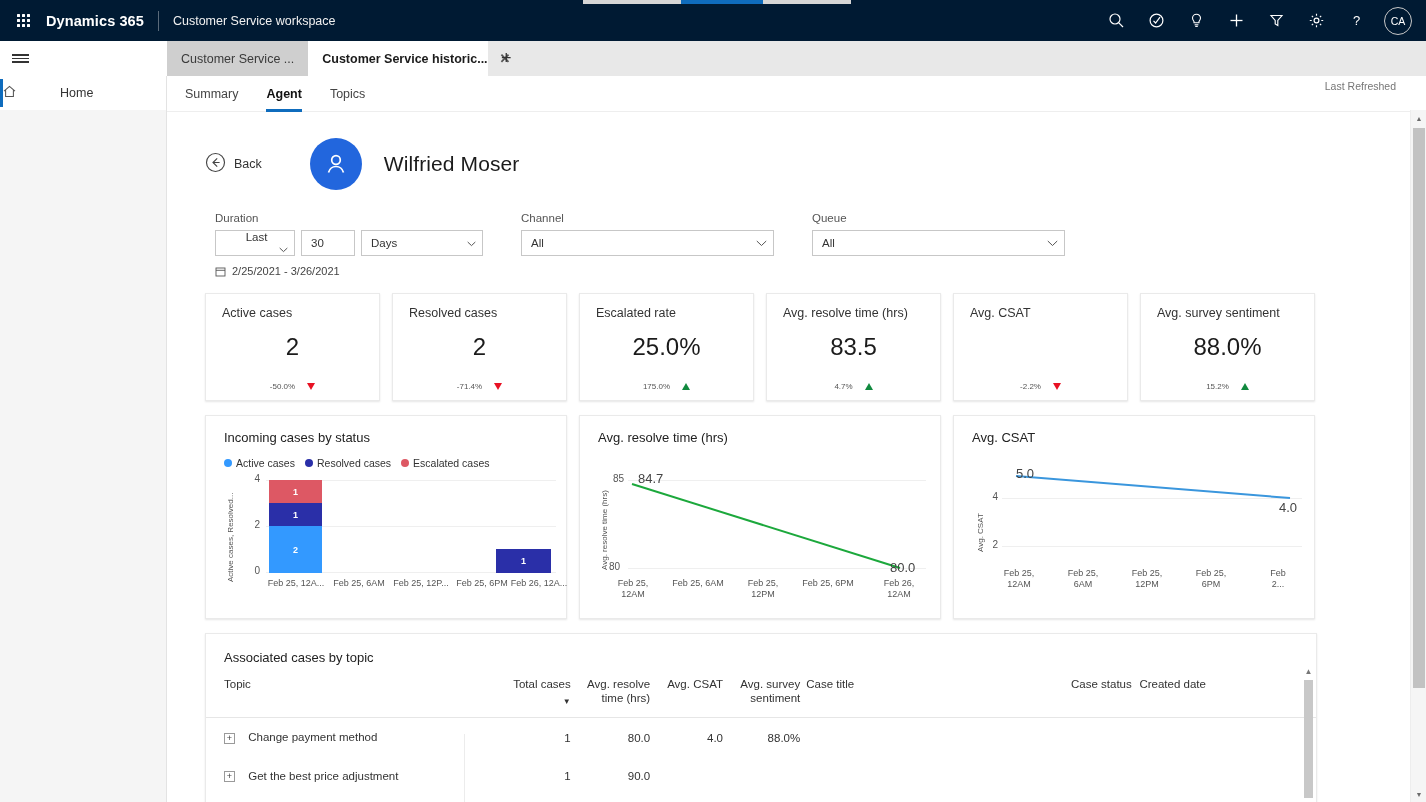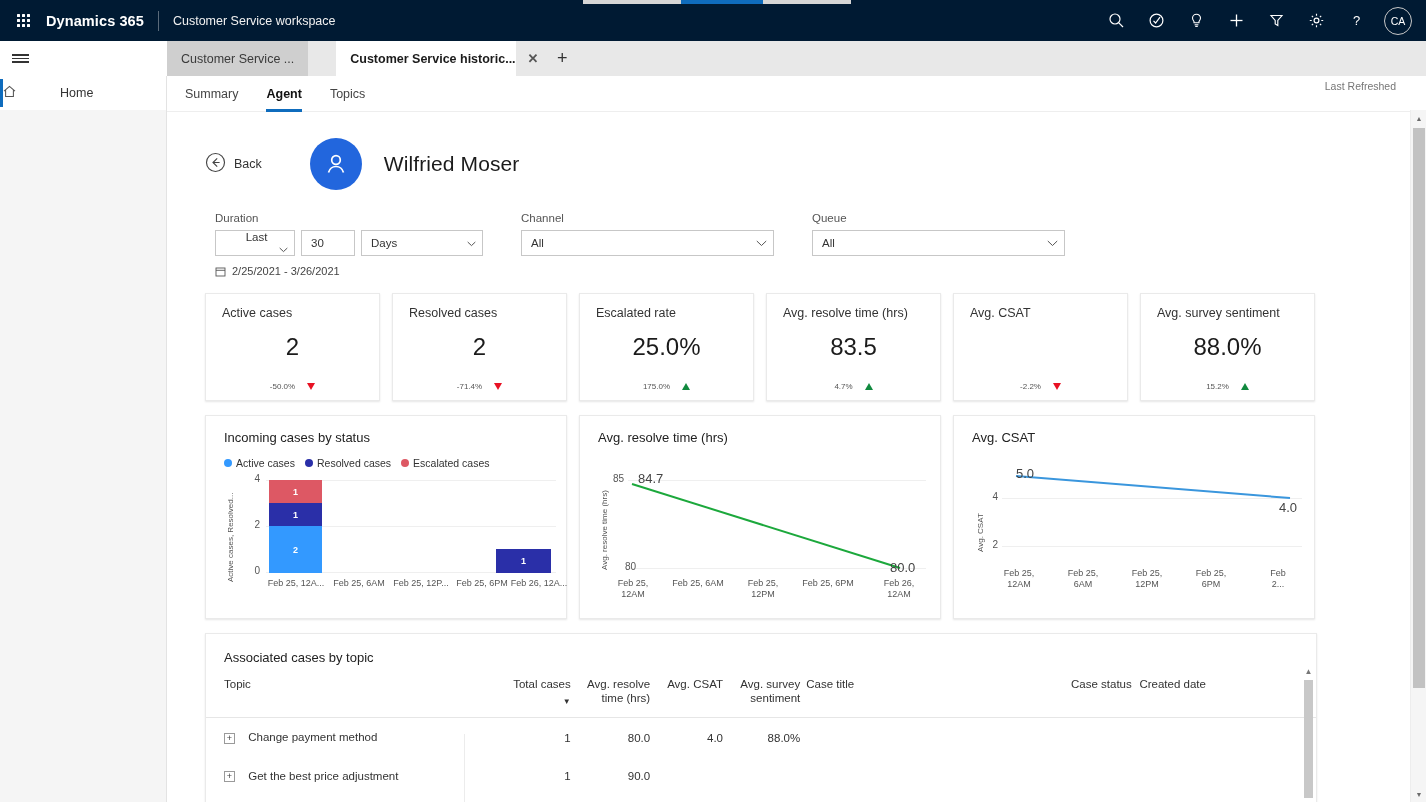--- a/index.html
+++ b/index.html
@@ -45,21 +45,21 @@
   
   .tabstrip {
     position: absolute; top: 41px; left: 0; width: 1426px; height: 35px;
     background: #e8e8e8; display: flex; align-items: flex-end;
   }
   .hamburger {
     position: absolute; left: 0; top: 0; width: 167px; height: 35px;
     background: #fff; display: flex; align-items: center; padding-left: 12px; cursor: pointer;
   }
   .hamburger span { display:block; width:17px; height:1.6px; background:#333; margin:2.2px 0; }
-  .tabs { margin-left: 167px; display: flex; align-items: flex-end; height: 35px; gap: 28px; }
+  .tabs { margin-left: 167px; display: flex; align-items: flex-end; height: 35px; }
   .tab {
     height: 35px; display: flex; align-items: center; padding: 0 14px;
     font-size: 12.5px; color: #444; cursor: pointer; max-width: 180px; white-space: nowrap;
   }
   .tab.inactive { background: #cfcfcf; color: #3a3a3a; }
   .tab.active { background: #fff; color: #1b1b1b; font-weight: bold; padding-right: 6px; }
   .tab-close {
     margin-left: 12px; font-size: 13px; color: #555; width: 18px; text-align: center;
     line-height: 1; cursor: pointer;
   }
@@ -517,21 +517,21 @@
           </div>
         </div>
 
         <div class="card chartcard">
           <div class="c-title">Avg. resolve time (hrs)</div>
           <div class="plot" style="position:absolute;left:0;top:44px;width:362px;height:150px;">
             <div class="axlabel-y" style="left:20px; top:110px;">Avg. resolve time (hrs)</div>
             <div class="gridline" style="left:48px; right:16px; top:20px;"></div>
             <div class="gridline" style="left:48px; right:16px; top:108px;"></div>
             <div class="tick-y" style="left:26px; top:13px; width:18px;">85</div>
-            <div class="tick-y" style="left:30px; top:101px; width:26px;">80</div>
+            <div class="tick-y" style="left:14px; top:101px; width:26px;">80</div>
             <svg style="position:absolute;left:0;top:0;width:362px;height:150px;">
               <polyline points="52,24 320,108" fill="none" stroke="#1CA83C" stroke-width="2"></polyline>
             </svg>
             <div class="dlabel" style="left:58px; top:11px;">84.7</div>
             <div class="dlabel" style="left:310px; top:100px;">80.0</div>
             <div class="tick-x" style="left:22px;  top:118px; width:62px;">Feb 25,
 12AM</div>
             <div class="tick-x" style="left:86px;  top:118px; width:64px;">Feb 25, 6AM</div>
             <div class="tick-x" style="left:152px; top:118px; width:62px;">Feb 25,
 12PM</div>

